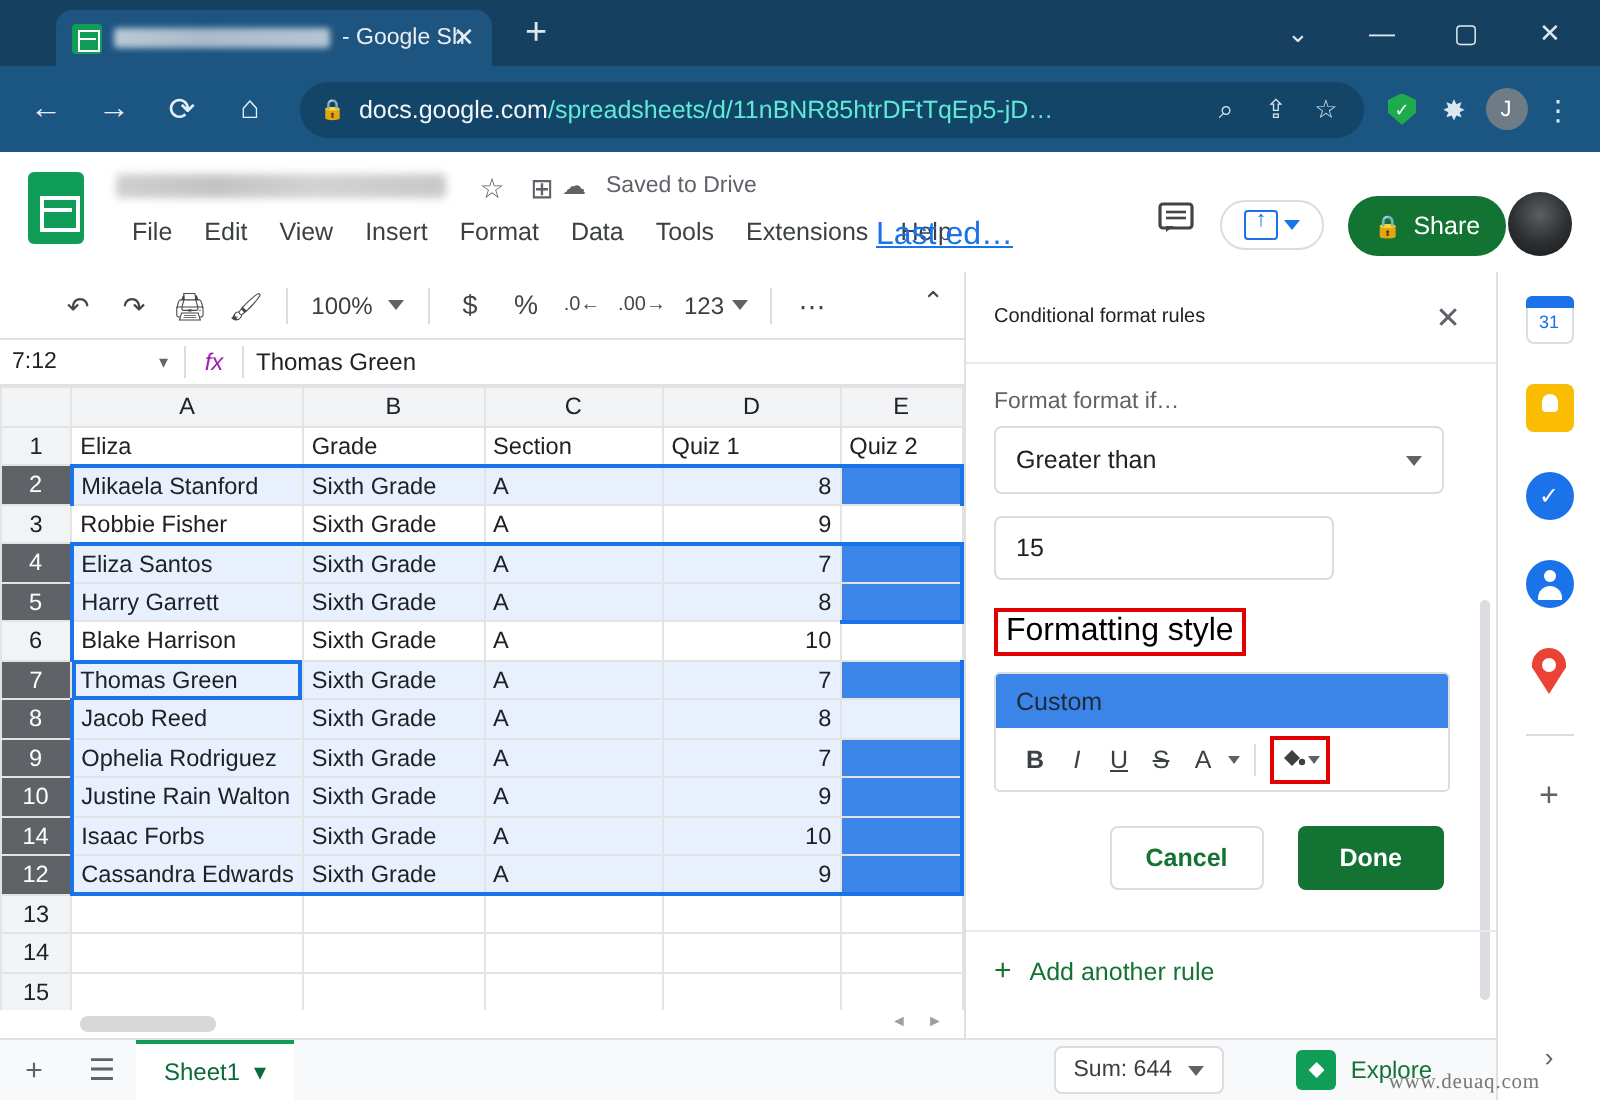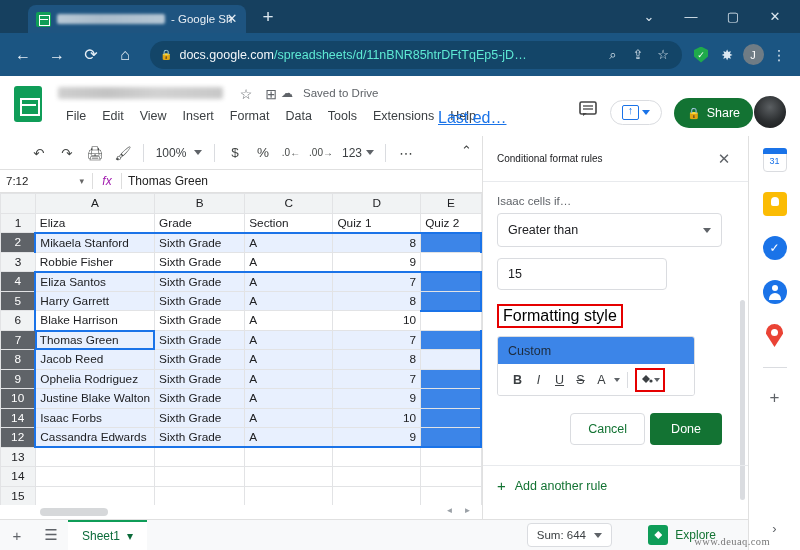--- a/index.html
+++ b/index.html
@@ -228,38 +228,38 @@
     color: #202124; justify-content: space-between; margin-bottom: 11px;
   }
   .sel-caret { width: 0; height: 0; border-left: 4.5px solid transparent; border-right: 4.5px solid transparent; border-top: 5px solid #5f6368; }
   .textinput {
     width: 170px; height: 32px; border: 1px solid #dadce0; border-radius: 4px;
     display: flex; align-items: center; padding: 0 10px; font-size: 12.5px; color: #202124;
     margin-bottom: 14px;
   }
   .ann-box { display: inline-block; border: 2px solid #e50000; padding: 1px 4px; }
   .style-card {
-    width: 198px; border: 1px solid #dadce0; border-radius: 3px; margin-top: 8px; overflow: hidden;
+    width: 228px; border: 1px solid #dadce0; border-radius: 3px; margin-top: 8px; overflow: hidden;
   }
   .style-preview {
     height: 27px; background: #3c85e8; display: flex; align-items: center;
     padding-left: 10px; font-size: 12.5px; color: #1d2b3c;
   }
   .style-tools {
     height: 31px; display: flex; align-items: center; padding-left: 10px; gap: 2px; background: #fff;
   }
   .st-btn {
     width: 19px; height: 22px; display: flex; align-items: center; justify-content: center;
     font-size: 12.5px; color: #3c4043;
   }
   .st-caret { width: 0; height: 0; border-left: 3.5px solid transparent; border-right: 3.5px solid transparent; border-top: 4px solid #5f6368; margin-left: 1px; }
   .st-divider { width: 1px; height: 16px; background: #dadce0; margin: 0 5px; }
   .fill-group { display: flex; align-items: center; border: 2px solid #e50000; padding: 0 3px; height: 24px; }
   .fill-ico { font-size: 12px; color: #3c4043; }
-  .btn-row { display: flex; justify-content: flex-end; gap: 5px; margin-top: 17px; padding-right: 12px; }
+  .btn-row { display: flex; justify-content: flex-end; gap: 17px; margin-top: 17px; padding-right: 12px; font-weight: bold; }
   .btn-cancel {
     height: 32px; padding: 0 17px; border: 1px solid #dadce0; border-radius: 4px;
     font-size: 12.5px; color: #137333; display: flex; align-items: center;
   }
   .btn-done {
     height: 32px; padding: 0 21px; background: #137333; border-radius: 4px;
     font-size: 12.5px; color: #fff; display: flex; align-items: center;
   }
   .panel-foot {
     position: absolute; left: 0; bottom: 14px; width: 100%; height: 40px;
@@ -540,21 +540,21 @@
         <tr>
           <td class="rowhead sel">9</td>
           <td class="sel-tint sel-border-left">Ophelia Rodriguez</td>
           <td class="sel-tint">Sixth Grade</td>
           <td class="sel-tint">A</td>
           <td class="sel-tint num">7</td>
           <td class="cf-fill sel-border-right"></td>
         </tr>
         <tr>
           <td class="rowhead sel">10</td>
-          <td class="sel-tint sel-border-left">Justine Blake Walton</td>
+          <td class="sel-tint sel-border-left">Justine Rain Walton</td>
           <td class="sel-tint">Sixth Grade</td>
           <td class="sel-tint">A</td>
           <td class="sel-tint num">9</td>
           <td class="cf-fill sel-border-right"></td>
         </tr>
         <tr>
           <td class="rowhead sel">14</td>
           <td class="sel-tint sel-border-left">Isaac Forbs</td>
           <td class="sel-tint">Sixth Grade</td>
           <td class="sel-tint">A</td>
@@ -607,21 +607,21 @@
     <div class="harrow" style="right:26px;">◄</div>
     <div class="harrow" style="right:8px;">►</div>
   </div>
 
   <div class="panel">
     <div class="panel-head">
       <span class="panel-title">Conditional format rules</span>
       <span class="panel-close">✕</span>
     </div>
     <div class="panel-body">
-      <div class="fld-label">Isaac cells if…</div>
+      <div class="fld-label">Format format if…</div>
       <div class="select">
         <span>Greater than</span>
         <span class="sel-caret"></span>
       </div>
       <div class="textinput">
         <span>15</span>
       </div>
       <div><span class="ann-box">Formatting style</span></div>
       <div class="style-card">
         <div class="style-preview">Custom</div>

